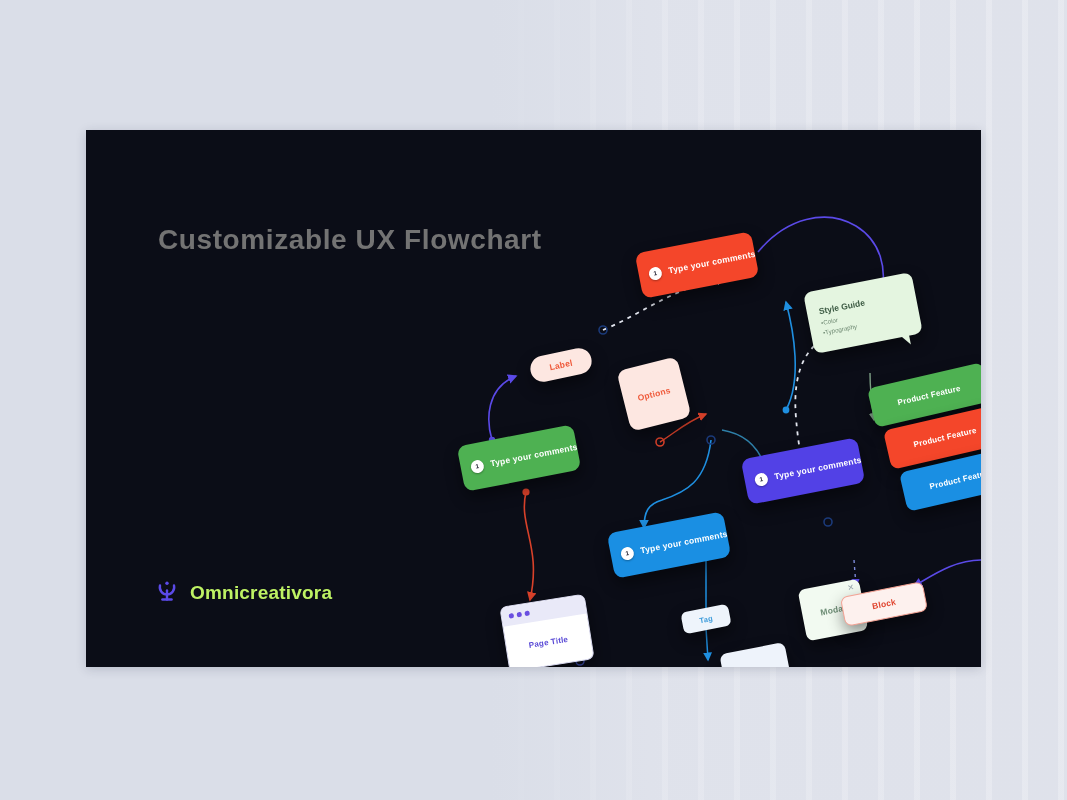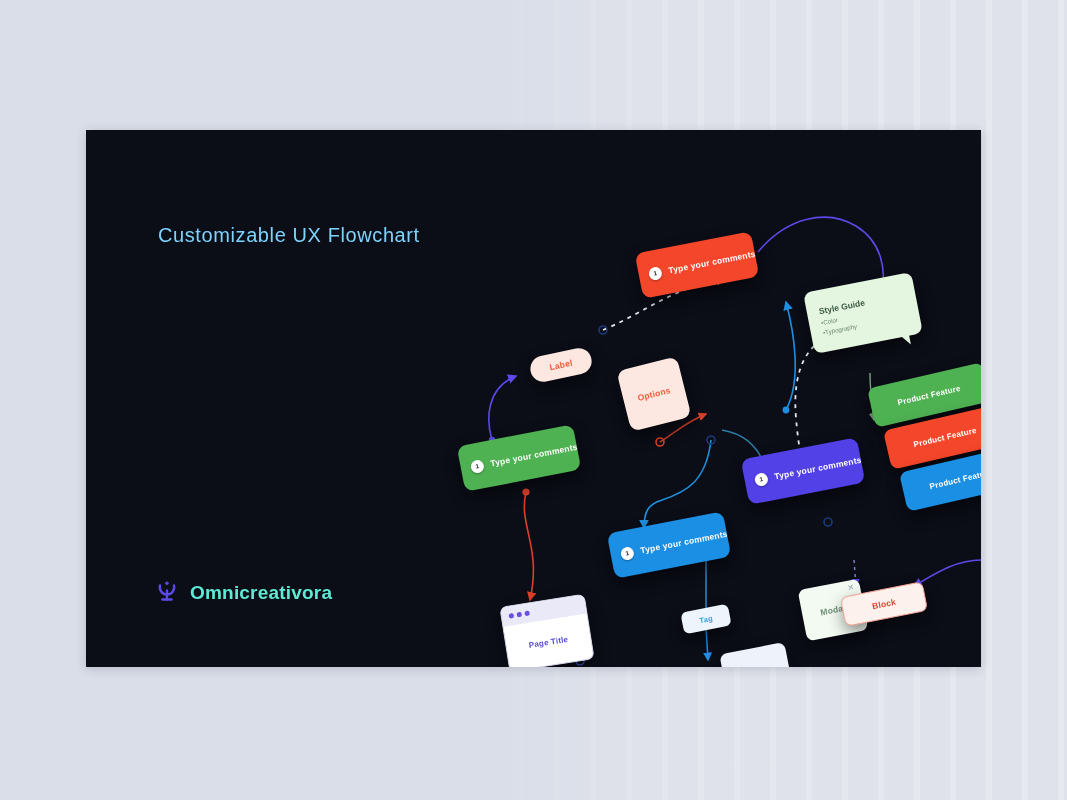--- a/index.html
+++ b/index.html
@@ -69,40 +69,40 @@
         #b9c2ee 68%,
         #d6dcf2 80%,
         #f4ddbe 100%);
     -webkit-background-clip: text;
     background-clip: text;
     color: transparent;
     -webkit-text-fill-color: transparent;
   }
   #subtitle {
     margin: 14px 0 0 2px;
-    font-size: 20px;
-    font-weight: 400;
+    font-size: 28px;
+    font-weight: 700;
     letter-spacing: 0.6px;
-    color: #7dd3fc;
+    color: #737373;
   }
 
   
   #brand {
     position: absolute;
     left: 70px;
     bottom: 60px;
     display: flex;
     align-items: center;
     gap: 12px;
     z-index: 40;
   }
   #brand-name {
     font-size: 19px;
     font-weight: 700;
-    color: #5eead4;
+    color: #bef264;
     letter-spacing: 0.2px;
   }
 
   
   #flow {
     position: absolute;
     left: 0; top: 0;
     width: 895px;
     height: 537px;
     z-index: 10;

